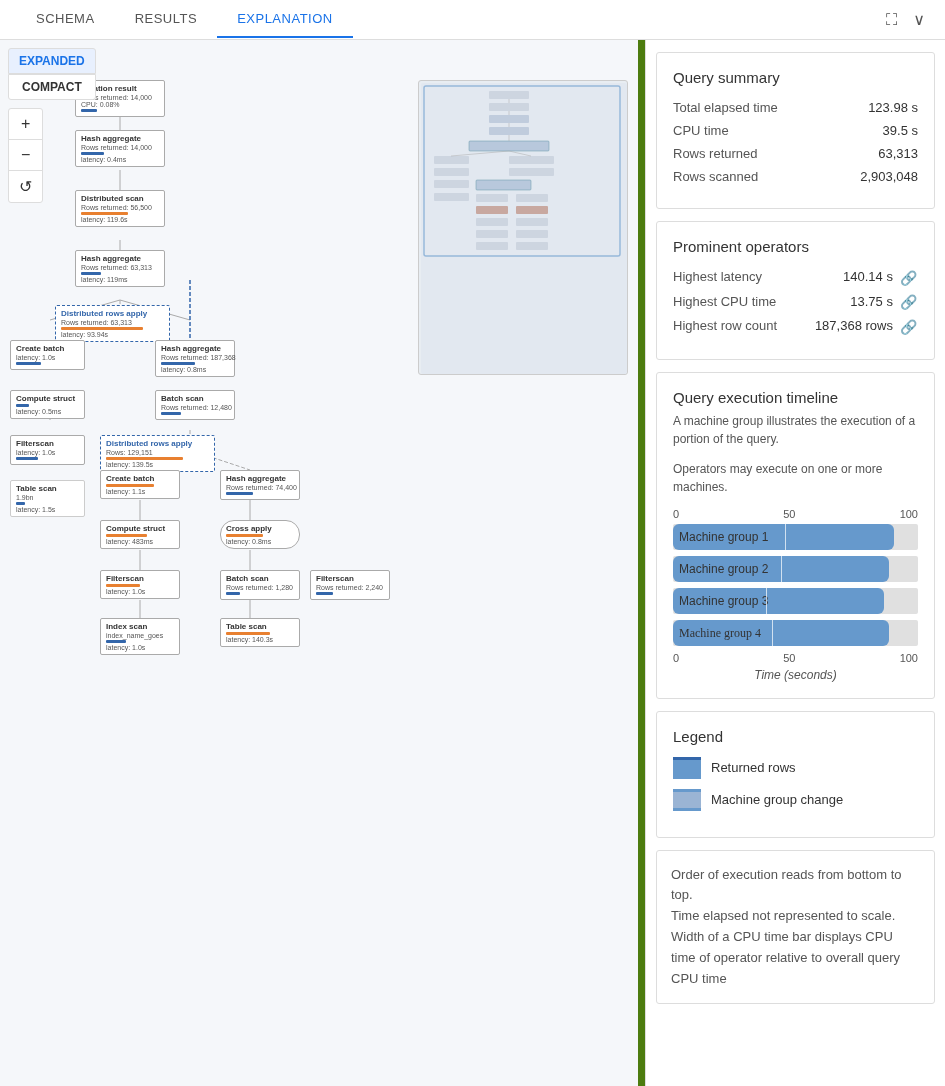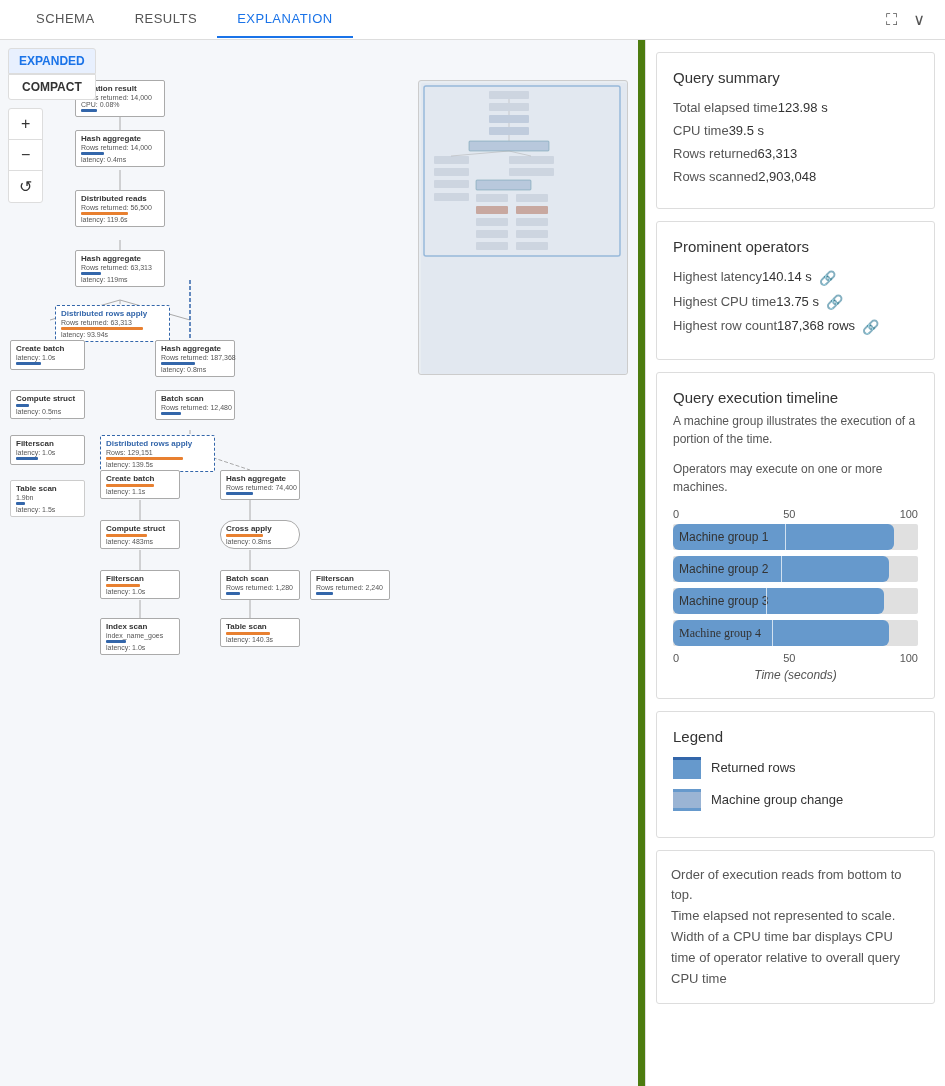--- a/index.html
+++ b/index.html
@@ -141,21 +141,21 @@
       padding: 16px;
     }
     .card-title {
       font-size: 15px;
       font-weight: 500;
       color: #333;
       margin-bottom: 14px;
     }
     .stat-row {
       display: flex;
-      justify-content: flex-start;
+      justify-content: space-between;
       margin-bottom: 8px;
     }
     .stat-label { color: #555; font-size: 13px; }
     .stat-value { font-size: 13px; color: #333; font-weight: 400; }
 
     .link-icon {
       color: #1a73e8; cursor: pointer; font-size: 14px; margin-left: 4px; vertical-align: middle;
     }
 
     
@@ -399,21 +399,21 @@
       </div>
 
       <div class="node" style="top:90px;left:75px;width:90px;">
         <div class="node-title">Hash aggregate</div>
         <div class="node-stat">Rows returned: 14,000</div>
         <div class="node-bar" style="width:30%"></div>
         <div class="node-stat">latency: 0.4ms</div>
       </div>
 
       <div class="node" style="top:150px;left:75px;width:90px;">
-        <div class="node-title">Distributed reads</div>
+        <div class="node-title">Distributed scan</div>
         <div class="node-stat">Rows returned: 56,500</div>
         <div class="node-bar-orange" style="width:60%"></div>
         <div class="node-stat">latency: 119.6s</div>
       </div>
 
       <div class="node" style="top:210px;left:75px;width:90px;">
         <div class="node-title">Hash aggregate</div>
         <div class="node-stat">Rows returned: 63,313</div>
         <div class="node-bar" style="width:25%"></div>
         <div class="node-stat">latency: 119ms</div>
@@ -611,21 +611,21 @@
         <span class="stat-label">Highest row count</span>
         <span class="stat-value">
           <span>187,368 rows</span>
           <span class="link-icon">🔗</span>
         </span>
       </div>
     </div>
 
     <div class="timeline-section">
       <div class="timeline-title">Query execution timeline</div>
-      <div class="timeline-desc">A machine group illustrates the execution of a portion of the time.</div>
+      <div class="timeline-desc">A machine group illustrates the execution of a portion of the query.</div>
       <div class="timeline-desc">Operators may execute on one or more machines.</div>
 
       <div class="chart-area">
         <div class="axis-labels">
           <span>0</span>
           <span>50</span>
           <span>100</span>
         </div>
 
         <div class="bar-row">

